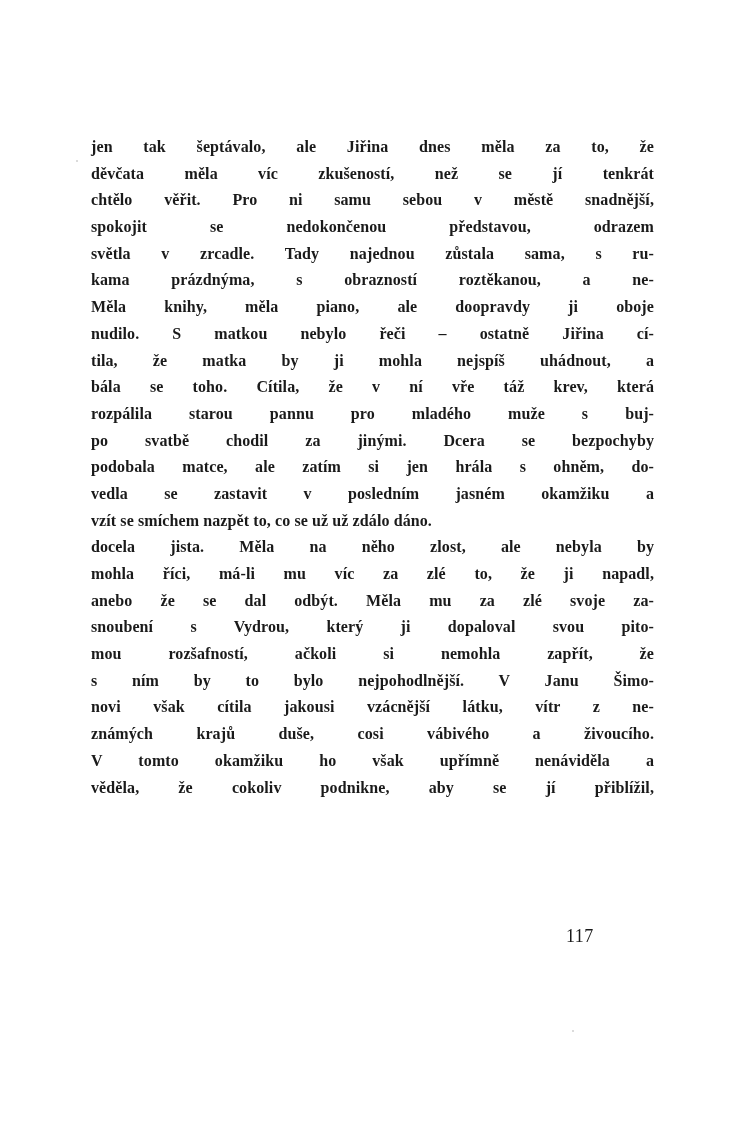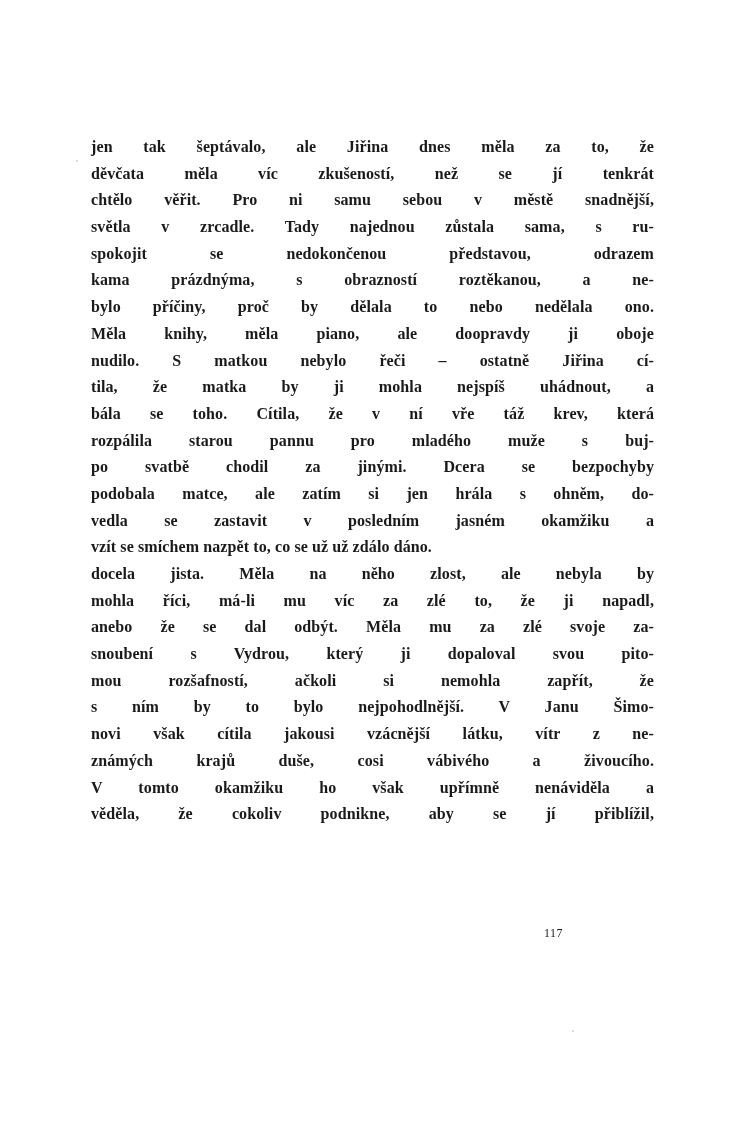--- a/index.html
+++ b/index.html
@@ -26,45 +26,44 @@
     white-space: nowrap;
     text-align: justify;
     text-align-last: justify;
     letter-spacing: 0.1px;
     font-weight: bold;
   }
   .line.last { text-align-last: left; }
   .line.indent { padding-left: 20px; }
   .page-number {
     position: absolute;
-    left: 544px;
+    left: 566px;
     top: 926px;
-    font-size: 12px;
+    font-size: 18px;
     letter-spacing: 0.5px;
   }
   .speck {
     position: absolute;
     width: 2px; height: 2px;
     background: #cfcfcf;
     border-radius: 1px;
   }
 </style>
 </head>
 <body>
 
 <div class="page">
   <div class="text-block">
 
     <span class="line">jen tak šeptávalo, ale Jiřina dnes měla za to, že</span>
     <span class="line">děvčata měla víc zkušeností, než se jí tenkrát</span>
     <span class="line">chtělo věřit. Pro ni samu sebou v městě snadnější,</span>
+    <span class="line">spokojit se nedokončenou představou, odrazem</span>
     <span class="line">světla v zrcadle. Tady najednou zůstala sama, s ru-</span>
-    <span class="line">spokojit se nedokončenou představou, odrazem</span>
     <span class="line">kama prázdnýma, s obrazností roztěkanou, a ne-</span>
-    <span class="line">bylo příčiny, proč by dělala to nebo nedělala ono.</span>
     <span class="line">Měla knihy, měla piano, ale doopravdy ji oboje</span>
     <span class="line">nudilo. S matkou nebylo řeči – ostatně Jiřina cí-</span>
     <span class="line">tila, že matka by ji mohla nejspíš uhádnout, a</span>
     <span class="line">bála se toho. Cítila, že v ní vře táž krev, která</span>
     <span class="line">rozpálila starou pannu pro mladého muže s buj-</span>
     <span class="line">po svatbě chodil za jinými. Dcera se bezpochyby</span>
     <span class="line">podobala matce, ale zatím si jen hrála s ohněm, do-</span>
     <span class="line">vedla se zastavit v posledním jasném okamžiku a</span>
     <span class="line last">vzít se smíchem nazpět to, co se už už zdálo dáno.</span>
 

